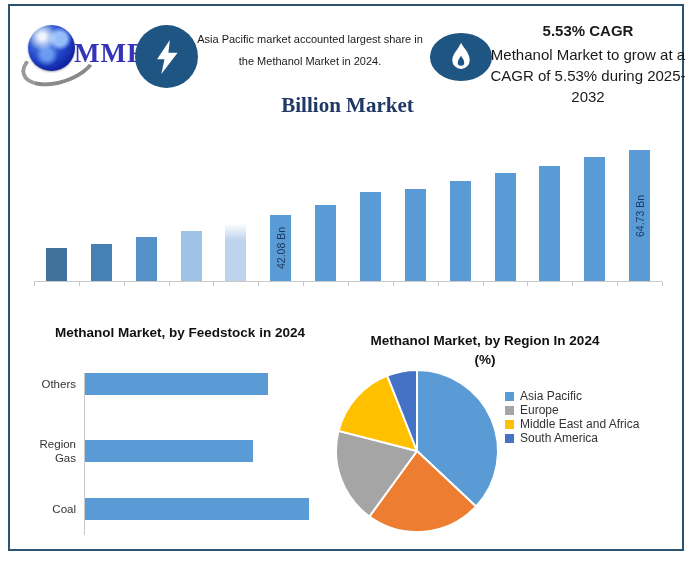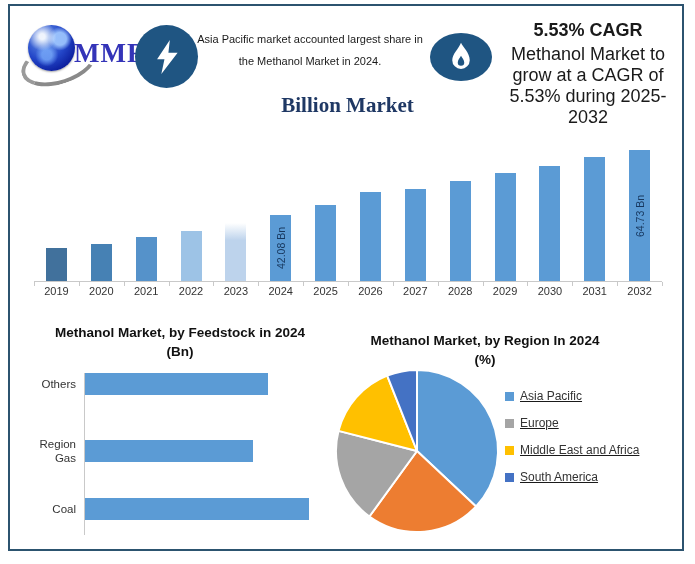--- a/index.html
+++ b/index.html
@@ -19,21 +19,21 @@
            radial-gradient(circle at 40% 65%, rgba(120,170,250,.8) 0 12%, rgba(120,170,250,0) 28%),
            radial-gradient(circle at 35% 30%, #6D9CEB, #2447C9 48%, #0B1D9C 78%, #071068);
          box-shadow:0 1px 2px rgba(0,0,0,.35);}
   .logo-text{position:absolute;left:56px;top:18px;font-family:"Liberation Serif",serif;
              font-weight:bold;font-size:27px;color:#3434B8;letter-spacing:1px;}
   .round-icon{position:absolute;background:#1F5582;display:flex;align-items:center;justify-content:center;}
   .icon-lightning{left:135px;top:25px;width:63px;height:63px;border-radius:50%;}
   .icon-flame{left:430px;top:33px;width:62px;height:48px;border-radius:50%;}
   .hl-text{position:absolute;left:195px;top:28px;width:230px;text-align:center;
            font-size:11px;line-height:22px;color:#1a1a1a;}
-  .cagr-box{position:absolute;left:490px;top:20px;width:196px;text-align:center;font-size:18px;line-height:21px;}
+  .cagr-box{position:absolute;left:490px;top:20px;width:196px;text-align:center;font-size:15px;line-height:21px;}
   .cagr-title{font-weight:bold;margin-bottom:3px;}
 
   .page-title{position:absolute;left:0;top:93px;width:100%;text-align:center;
               font-family:"Liberation Serif",serif;font-weight:bold;font-size:21px;color:#1F3864;}
 
   
   .bc-title{position:absolute;left:0;top:129px;width:100%;text-align:center;
             font-weight:bold;font-size:13.5px;color:#111;}
   .bc-plot{position:absolute;left:34px;top:146px;width:628px;height:135px;
            display:flex;align-items:flex-end;border-bottom:1px solid #C9C9C9;}
@@ -52,21 +52,21 @@
   .fs-axis{position:absolute;left:66px;top:50px;width:1px;height:162px;background:#C9C9C9;}
   .hbar-row{position:absolute;left:0;height:22px;width:100%;}
   .hbar-cat{position:absolute;left:0;width:58px;text-align:right;font-size:11.5px;line-height:14px;
             color:#333;top:50%;transform:translateY(-50%);}
   .hbar{position:absolute;left:67px;top:0;height:22px;background:#5B9BD5;}
 
   
   .pie-panel{position:absolute;left:350px;top:323px;width:330px;height:215px;}
   .pie-title{position:absolute;left:0;top:8px;width:270px;}
   .pie-svg{position:absolute;left:-20px;top:41px;}
-  .legend{position:absolute;left:155px;top:66px;display:flex;flex-direction:column;gap:13px;text-decoration:underline;}
+  .legend{position:absolute;left:155px;top:66px;display:flex;flex-direction:column;}
   .legend-item{display:flex;align-items:center;height:14px;}
   .legend-swatch{width:9px;height:9px;margin-right:6px;flex:0 0 auto;}
   .legend-label{font-size:12px;color:#333;white-space:nowrap;}
 </style>
 </head>
 <body>
 
 <div id="canvas">
   <div class="frame"></div>
 
@@ -144,41 +144,24 @@
       </div>
       <div class="bar-slot">
         <div class="vbar" style="height: 131px; background: rgb(91, 155, 213);">
           <div class="vbar-label-wrap">
             <span>64.73 Bn</span>
           </div>
         </div>
       </div>
     </div>
   <div class="bc-ticks"></div>
-  <div class="bc-xlabels">
-      <div>2019</div>
-      <div>2020</div>
-      <div>2021</div>
-      <div>2022</div>
-      <div>2023</div>
-      <div>2024</div>
-      <div>2025</div>
-      <div>2026</div>
-      <div>2027</div>
-      <div>2028</div>
-      <div>2029</div>
-      <div>2030</div>
-      <div>2031</div>
-      <div>2032</div>
-    </div>
 
   <div class="fs-panel">
     <div class="panel-title">
       <div>Methanol Market, by Feedstock in 2024</div>
-      <div>(Bn)</div>
     </div>
     <div class="fs-axis"></div>
     <div id="fs-bars">
         <div class="hbar-row" style="top: 50px;">
           <div class="hbar-cat">Others</div>
           <div class="hbar" style="width: 183px; background: rgb(91, 155, 213);"></div>
         </div>
         <div class="hbar-row" style="top: 116.5px;">
           <div class="hbar-cat">Region Gas</div>
           <div class="hbar" style="width: 168px; background: rgb(91, 155, 213);"></div>

